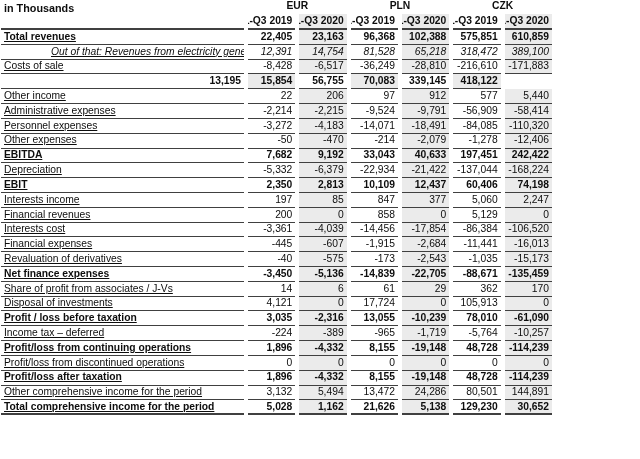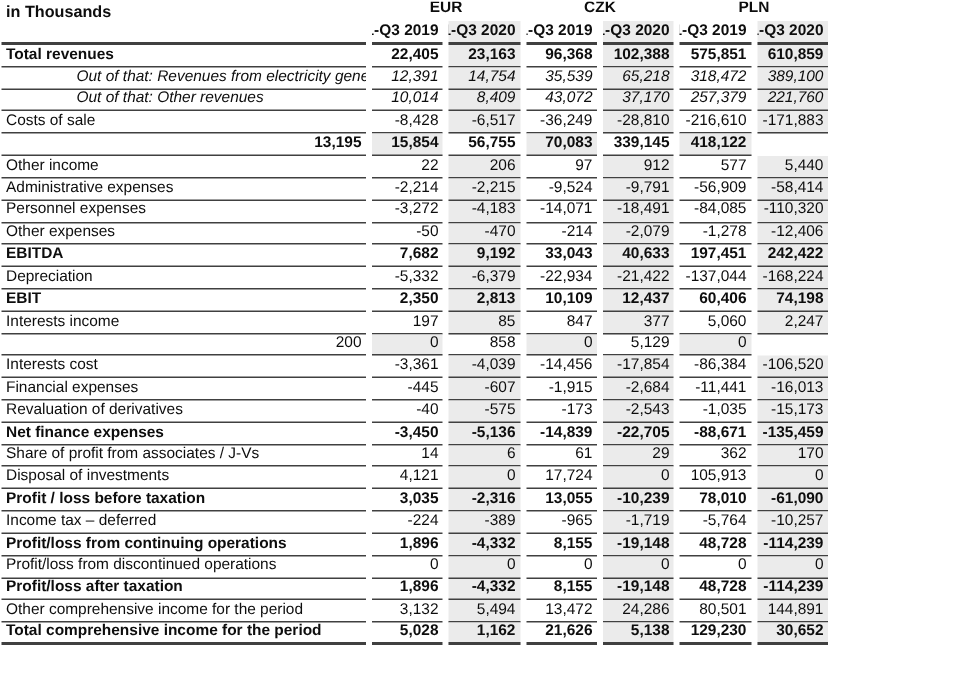--- a/index.html
+++ b/index.html
@@ -51,21 +51,21 @@
   .header-row-2 .cell { border-bottom: 2.5px solid #404040; }
   .head-num {
     justify-content: flex-end;
     font-weight: bold;
     padding-right: 3px;
   }
   
   .data-row { height: 14.82px; }
   .data-row .cell { border-bottom: 1.4px solid #404040; }
   .data-row:last-child .cell { border-bottom-width: 2px; }
-  .label-cell { padding-left: 3px; }
+  .label-cell { padding-left: 3px; text-decoration: underline; }
   .num {
     justify-content: flex-end;
     padding-right: 3px;
     font-variant-numeric: tabular-nums;
   }
   .shade { background: #ebebeb; }
   .bold .cell { font-weight: bold; }
   .italic .label-cell {
     font-style: italic;
     padding-left: 50px;
@@ -73,22 +73,22 @@
   .italic .num { font-style: italic; }
 </style>
 </head>
 <body>
 
 <div class="sheet">
 
   <div class="row header-row-1">
     <div class="cell title-cell">in Thousands</div>
     <div class="cell group-cell">EUR</div>
+    <div class="cell group-cell">PLN</div>
     <div class="cell group-cell">CZK</div>
-    <div class="cell group-cell">PLN</div>
   </div>
 
   <div class="row header-row-2">
     <div class="cell label-cell"></div>
     <div class="cell head-num">Q1-Q3 2019</div>
     <div class="cell head-num shade">Q1-Q3 2020</div>
     <div class="cell head-num">Q1-Q3 2019</div>
     <div class="cell head-num shade">Q1-Q3 2020</div>
     <div class="cell head-num">Q1-Q3 2019</div>
     <div class="cell head-num shade">Q1-Q3 2020</div>
@@ -102,35 +102,26 @@
     <div class="cell num">96,368</div>
     <div class="cell num shade">102,388</div>
     <div class="cell num">575,851</div>
     <div class="cell num shade">610,859</div>
   </div>
 
   <div class="row data-row italic">
     <div class="cell label-cell">Out of that: Revenues from electricity generation</div>
     <div class="cell num">12,391</div>
     <div class="cell num shade">14,754</div>
-    <div class="cell num">35,539</div>
+    <div class="cell num">81,528</div>
     <div class="cell num shade">65,218</div>
     <div class="cell num">318,472</div>
     <div class="cell num shade">389,100</div>
   </div>
 
-  <div class="row data-row italic">
-    <div class="cell label-cell">Out of that: Other revenues</div>
-    <div class="cell num">10,014</div>
-    <div class="cell num shade">8,409</div>
-    <div class="cell num">43,072</div>
-    <div class="cell num shade">37,170</div>
-    <div class="cell num">257,379</div>
-    <div class="cell num shade">221,760</div>
-  </div>
 
   <div class="row data-row">
     <div class="cell label-cell">Costs of sale</div>
     <div class="cell num">-8,428</div>
     <div class="cell num shade">-6,517</div>
     <div class="cell num">-36,249</div>
     <div class="cell num shade">-28,810</div>
     <div class="cell num">-216,610</div>
     <div class="cell num shade">-171,883</div>
   </div>
@@ -219,20 +210,21 @@
     <div class="cell label-cell">Interests income</div>
     <div class="cell num">197</div>
     <div class="cell num shade">85</div>
     <div class="cell num">847</div>
     <div class="cell num shade">377</div>
     <div class="cell num">5,060</div>
     <div class="cell num shade">2,247</div>
   </div>
 
   <div class="row data-row">
+    <div class="cell label-cell">Financial revenues</div>
     <div class="cell num">200</div>
     <div class="cell num shade">0</div>
     <div class="cell num">858</div>
     <div class="cell num shade">0</div>
     <div class="cell num">5,129</div>
     <div class="cell num shade">0</div>
   </div>
 
   <div class="row data-row">
     <div class="cell label-cell">Interests cost</div>

